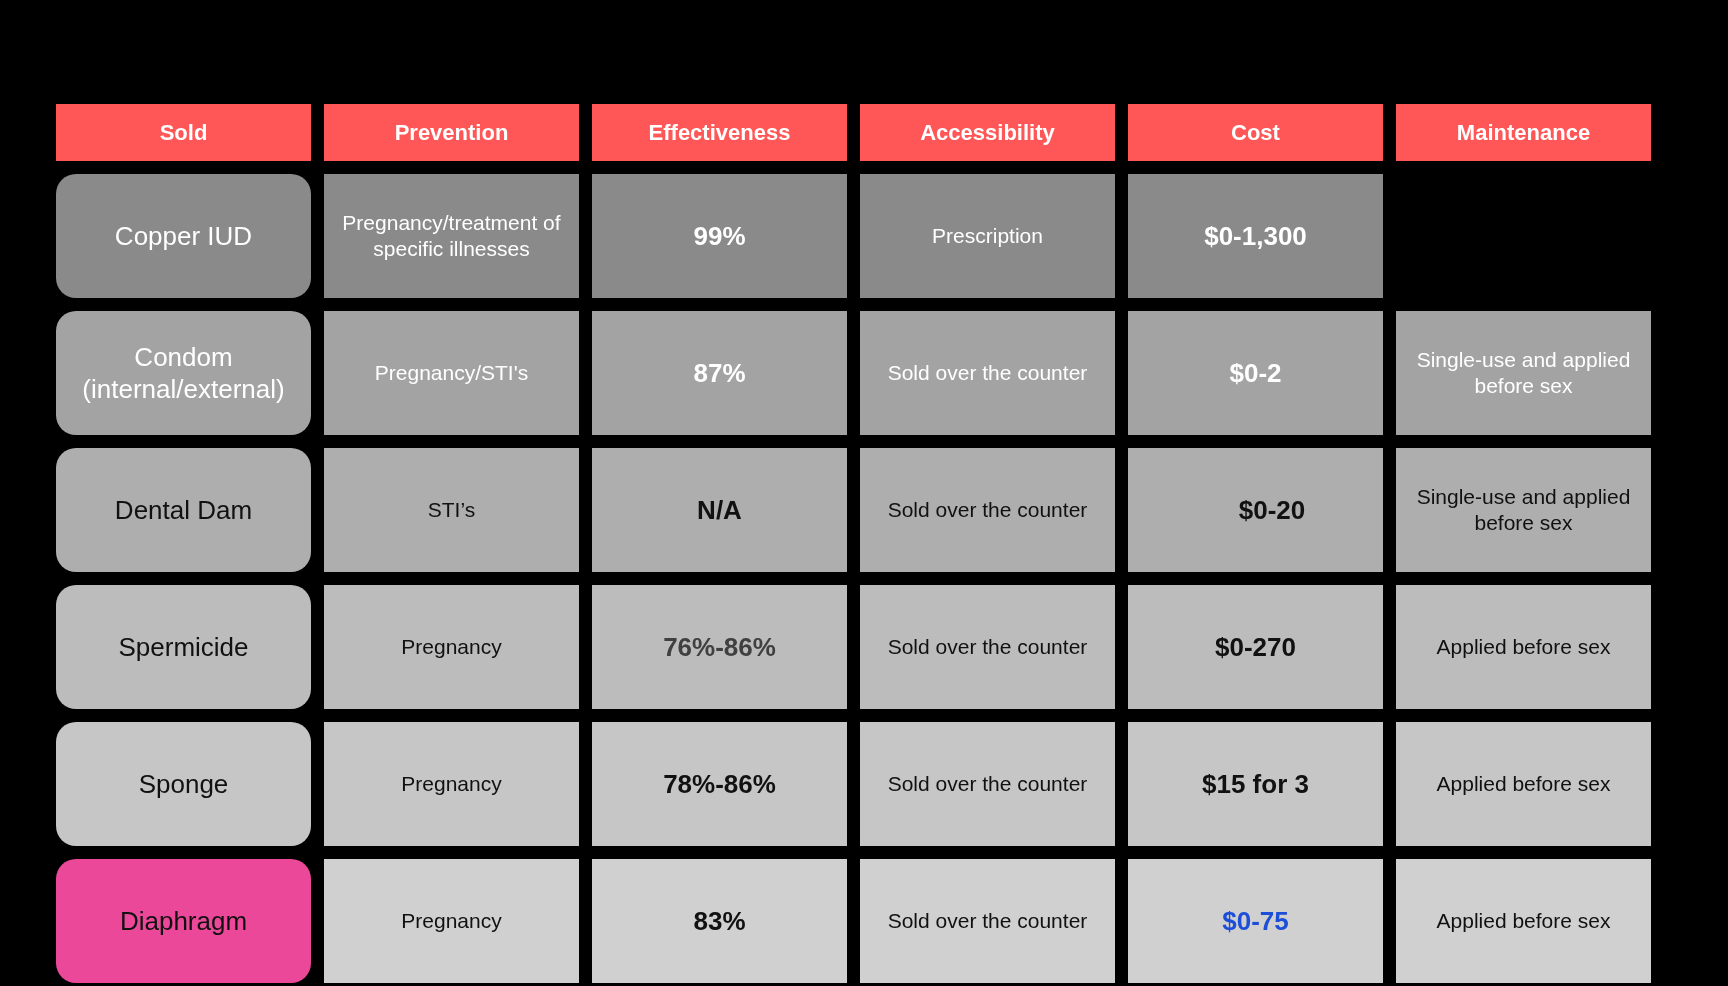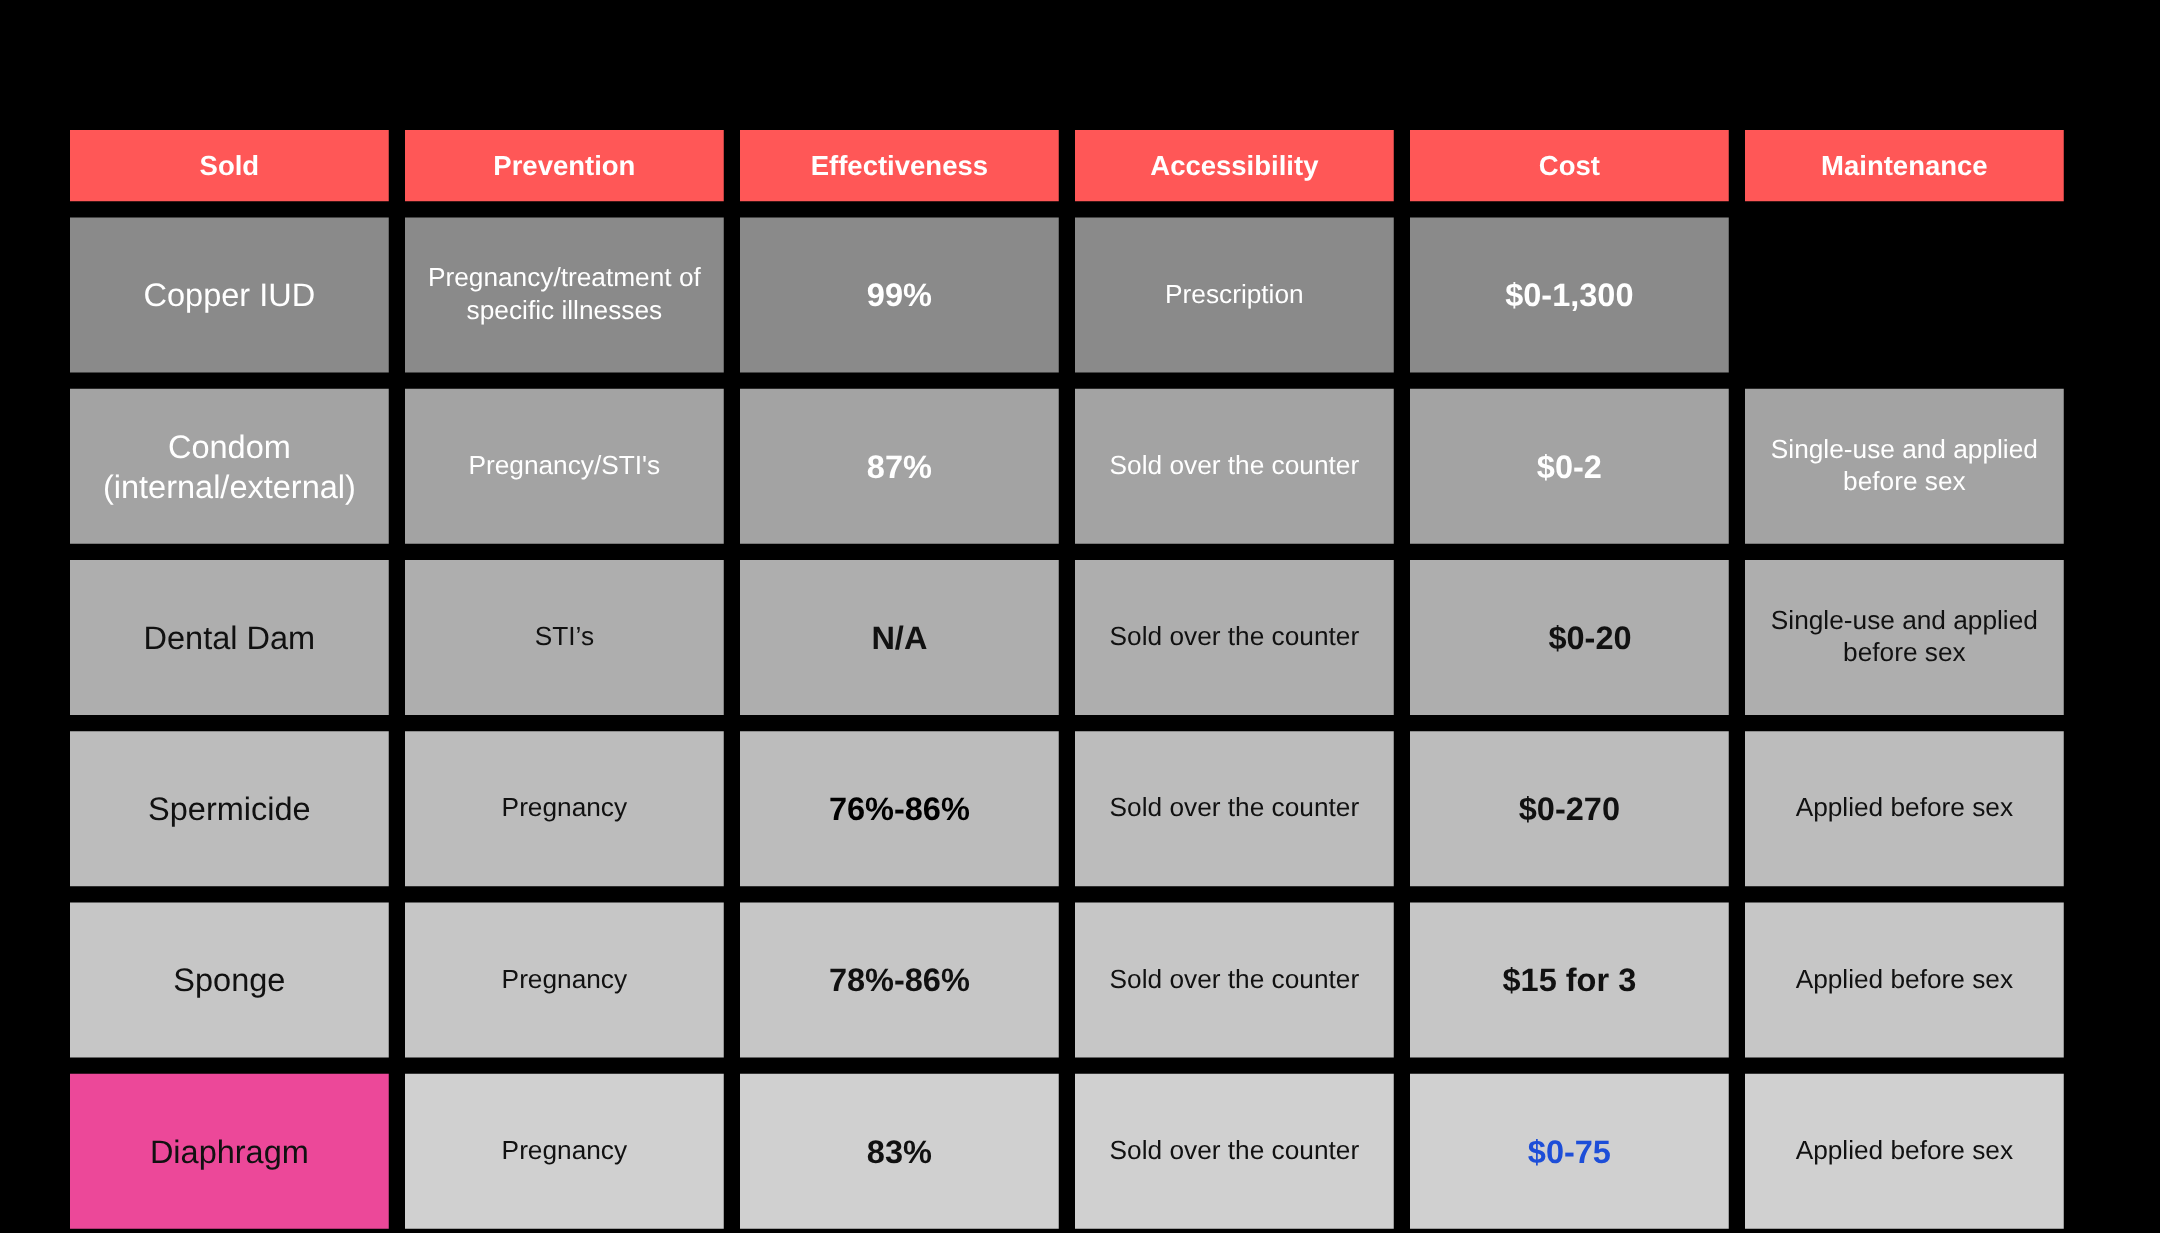--- a/index.html
+++ b/index.html
@@ -45,20 +45,21 @@
     height: 124px;
     font-size: 21px;
   }
   .data-row .cell.strong {
     font-weight: bold;
     font-size: 26px;
   }
   .data-row .cell.type-col {
     font-size: 26px;
     font-weight: normal;
+    border-radius: 20px;
   }
 </style>
 </head>
 <body>
 
 <div id="table-wrap">
 
   <div class="row header-row">
     <div class="cell">Sold</div>
     <div class="cell">Prevention</div>
@@ -90,21 +91,21 @@
     <div class="cell" style="background: rgb(174, 174, 174); color: rgb(17, 17, 17);">STI’s</div>
     <div class="cell strong" style="background: rgb(174, 174, 174); color: rgb(17, 17, 17);">N/A</div>
     <div class="cell" style="background: rgb(174, 174, 174); color: rgb(17, 17, 17);">Sold over the counter</div>
     <div class="cell strong" style="background: rgb(174, 174, 174); color: rgb(17, 17, 17); padding-left: 43px;">$0-20</div>
     <div class="cell" style="background: rgb(174, 174, 174); color: rgb(17, 17, 17);">Single-use and applied before sex</div>
   </div>
 
   <div class="row data-row">
     <div class="cell type-col" style="background: rgb(188, 188, 188); color: rgb(17, 17, 17);">Spermicide</div>
     <div class="cell" style="background: rgb(188, 188, 188); color: rgb(17, 17, 17);">Pregnancy</div>
-    <div class="cell strong" style="background: rgb(188, 188, 188); color: #000000;">76%-86%</div>
+    <div class="cell strong" style="background: rgb(188, 188, 188); color: #404040;">76%-86%</div>
     <div class="cell" style="background: rgb(188, 188, 188); color: rgb(17, 17, 17);">Sold over the counter</div>
     <div class="cell strong" style="background: rgb(188, 188, 188); color: rgb(17, 17, 17);">$0-270</div>
     <div class="cell" style="background: rgb(188, 188, 188); color: rgb(17, 17, 17);">Applied before sex</div>
   </div>
 
   <div class="row data-row">
     <div class="cell type-col" style="background: rgb(198, 198, 198); color: rgb(17, 17, 17);">Sponge</div>
     <div class="cell" style="background: rgb(198, 198, 198); color: rgb(17, 17, 17);">Pregnancy</div>
     <div class="cell strong" style="background: rgb(198, 198, 198); color: rgb(17, 17, 17);">78%-86%</div>
     <div class="cell" style="background: rgb(198, 198, 198); color: rgb(17, 17, 17);">Sold over the counter</div>

